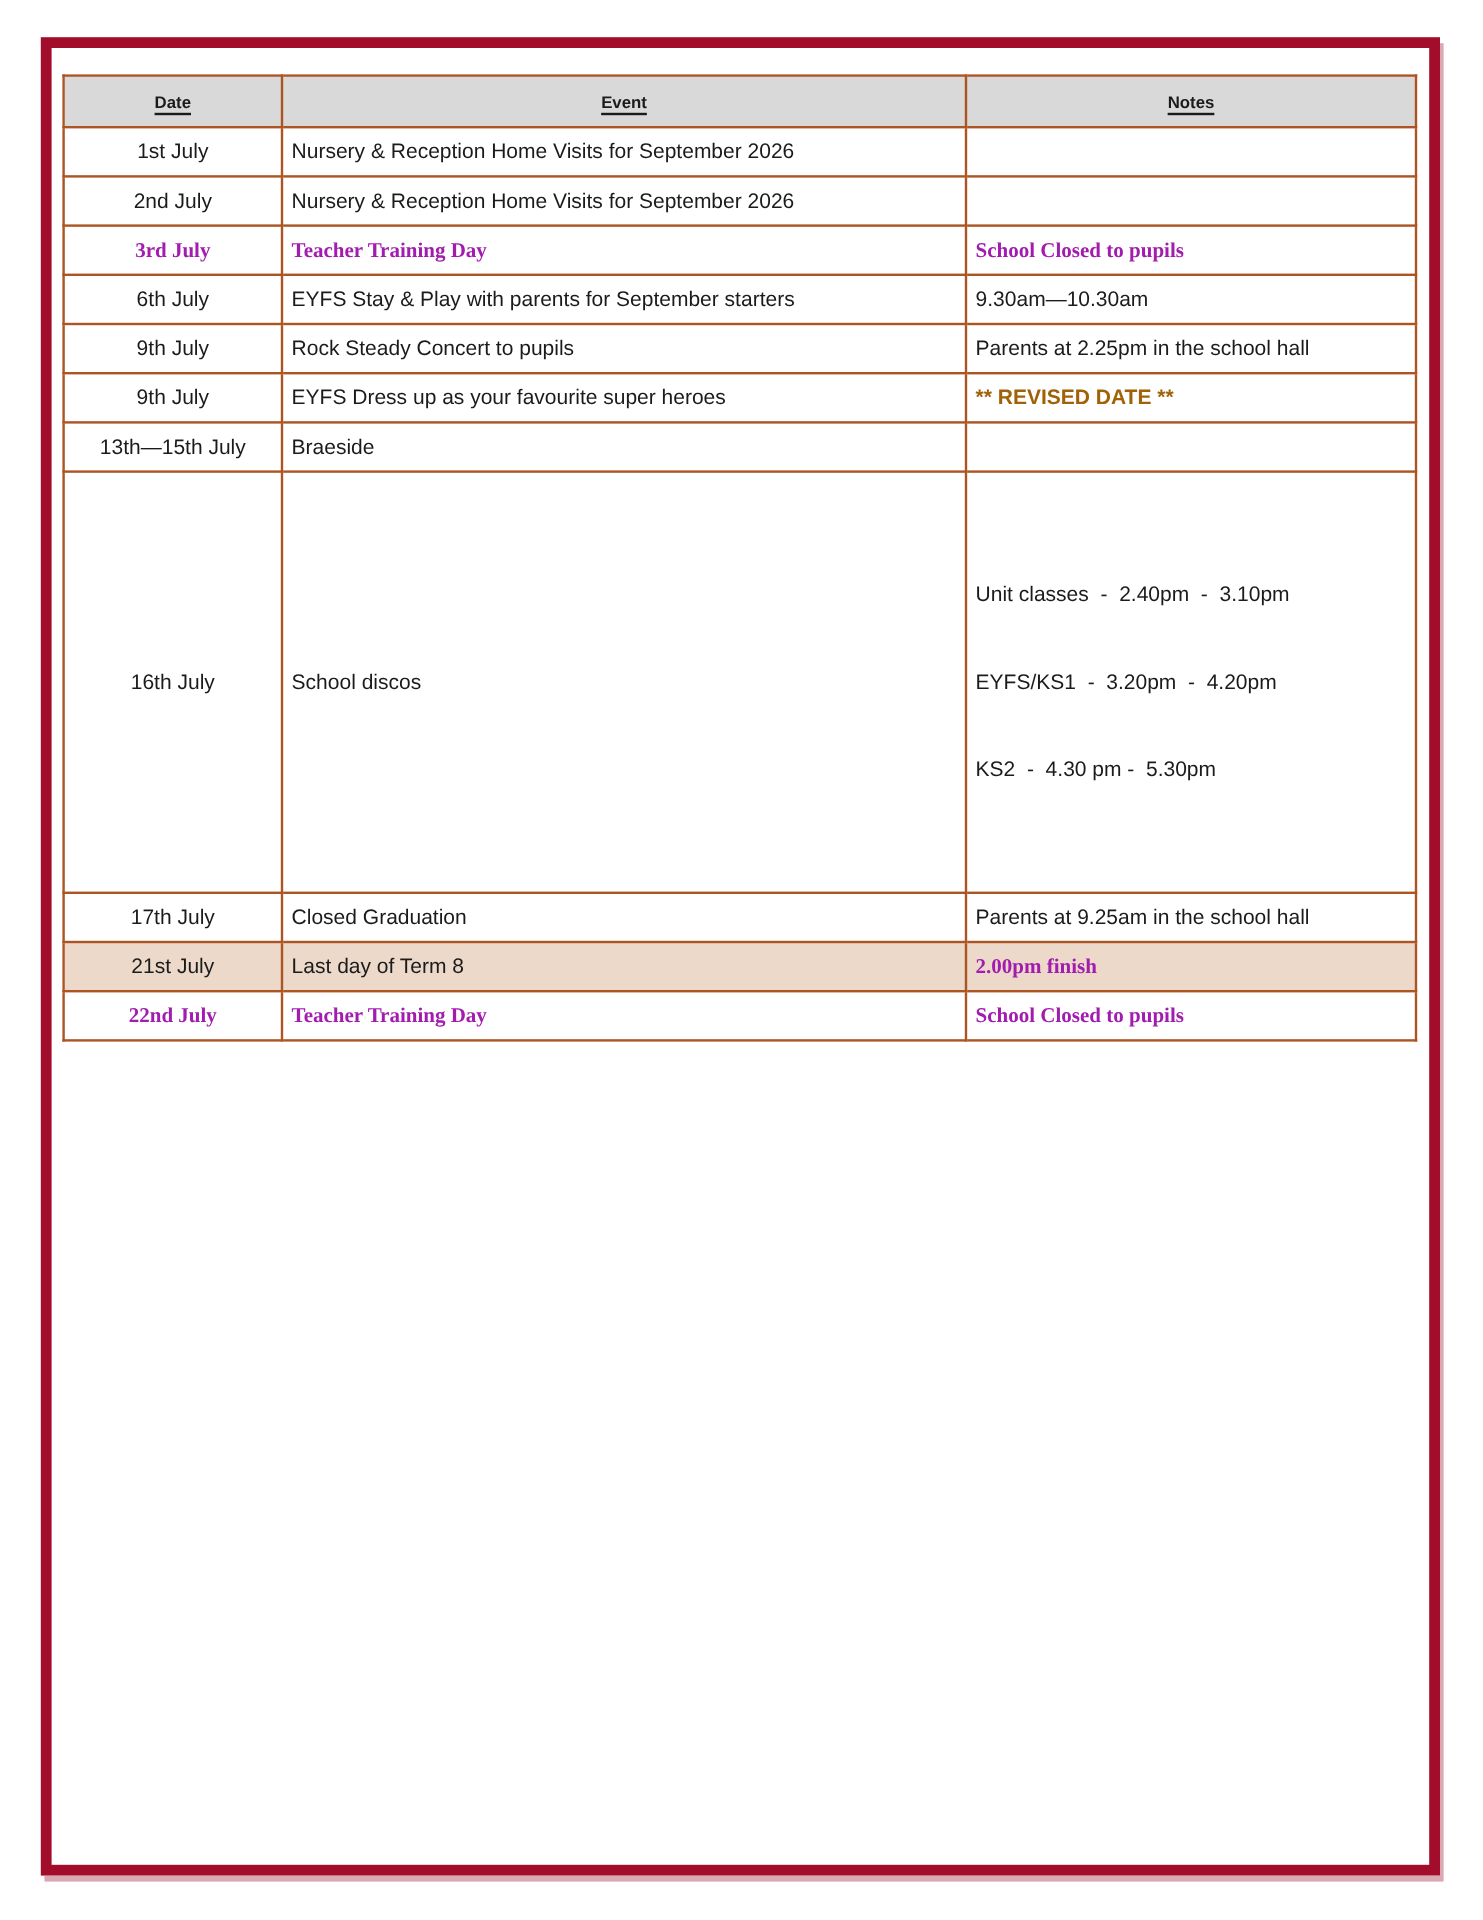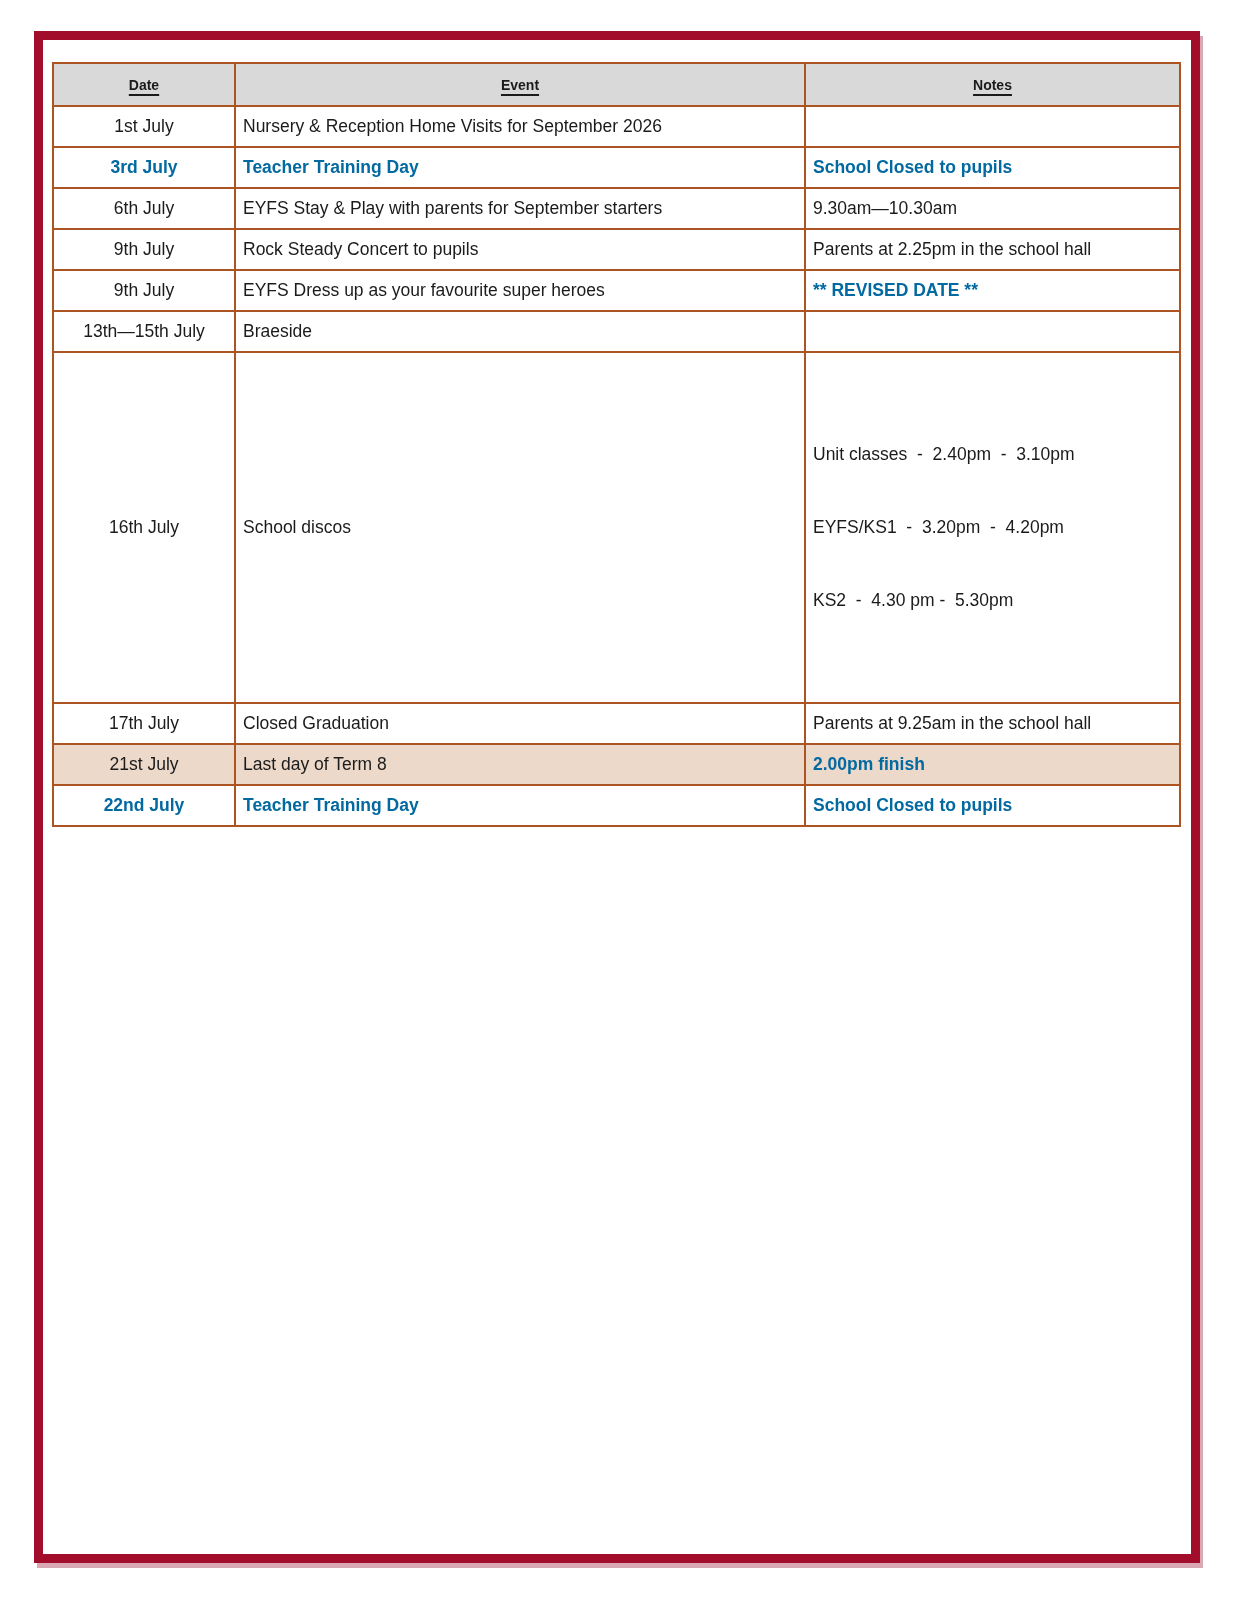--- a/index.html
+++ b/index.html
@@ -48,22 +48,22 @@
     text-underline-offset: 4px;
   }
   td { height: 41px; }
   td.date-cell  { text-align: center; padding: 2px 4px; }
   td.event-cell { text-align: left; padding: 2px 6px 2px 7px; }
   td.notes-cell { text-align: left; padding: 2px 6px 2px 7px; white-space: pre-wrap; }
 
   tr.row-discos td { height: 102px; }
   .notes-lines div { line-height: 31px; white-space: pre-wrap; }
 
-  .red  { color: #0369a1; font-weight: bold; }
-  .blue { color: #0369a1; font-weight: bold; }
+  .red  { color: #a21caf; font-weight: bold; font-family: Liberation Serif, serif; }
+  .blue { color: #a16207; font-weight: bold; }
   tr.row-shaded td { background: #ecd9ca; }
 </style>
 </head>
 <body>
 
 <div class="page-border"></div>
 
 <table class="events-table">
   <colgroup>
     <col class="c-date">
@@ -73,20 +73,25 @@
   <thead>
     <tr>
       <th><span class="hdr">Date</span></th>
       <th><span class="hdr">Event</span></th>
       <th><span class="hdr">Notes</span></th>
     </tr>
   </thead>
   <tbody>
     <tr>
       <td class="date-cell">1st July</td>
+      <td class="event-cell">Nursery &amp; Reception Home Visits for September 2026</td>
+      <td class="notes-cell"></td>
+    </tr>
+    <tr>
+      <td class="date-cell">2nd July</td>
       <td class="event-cell">Nursery &amp; Reception Home Visits for September 2026</td>
       <td class="notes-cell"></td>
     </tr>
     <tr>
       <td class="date-cell red">3rd July</td>
       <td class="event-cell red">Teacher Training Day</td>
       <td class="notes-cell red">School Closed to pupils</td>
     </tr>
     <tr>
       <td class="date-cell">6th July</td>

